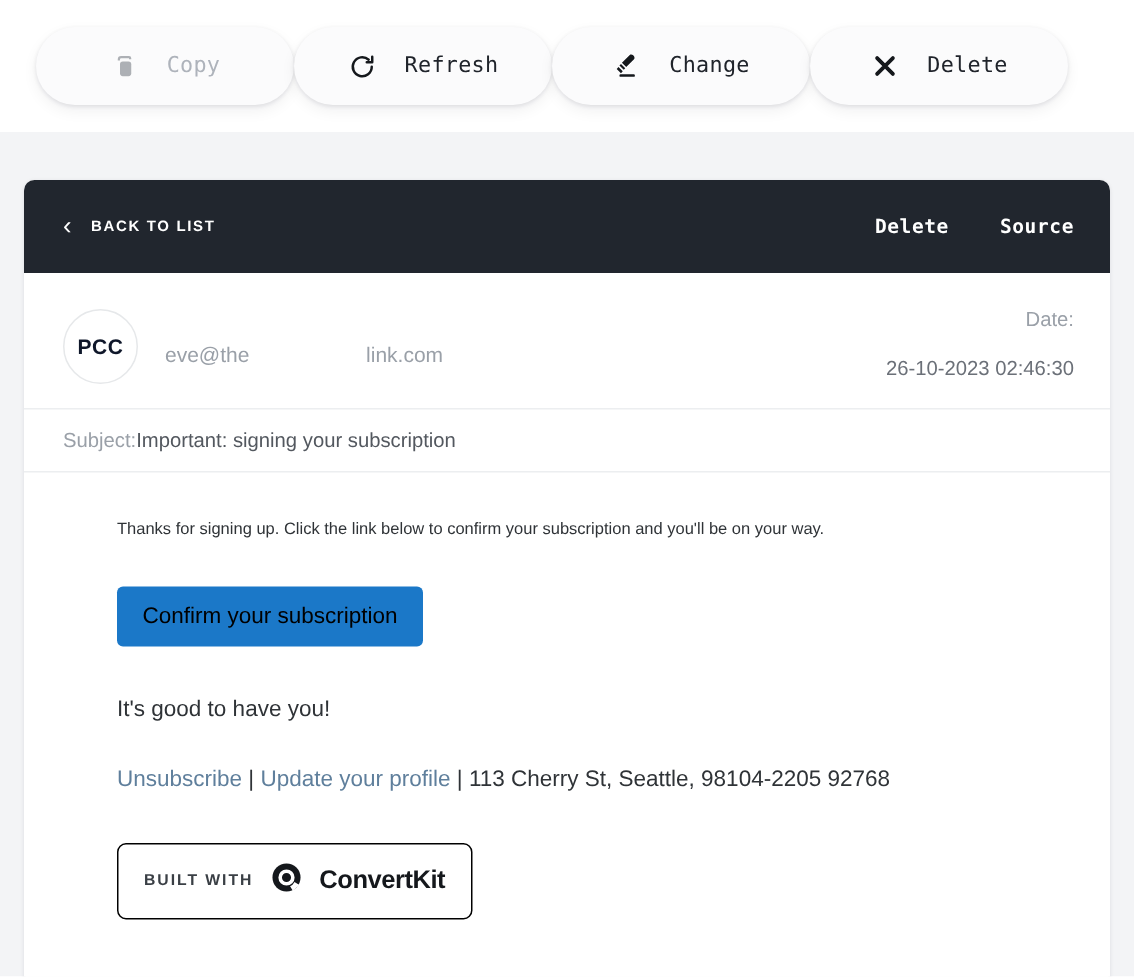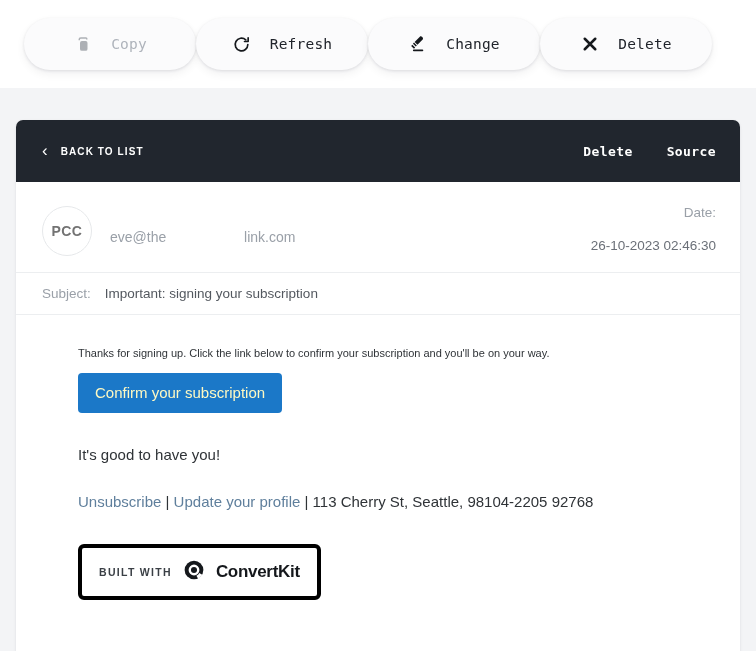--- a/index.html
+++ b/index.html
@@ -134,21 +134,21 @@
     align-items: center;
     justify-content: center;
     flex: none;
     margin-top: 2px;
   }
   .avatar .initials {
     font-family: "Liberation Sans", sans-serif;
     font-size: 14px;
     font-weight: bold;
     letter-spacing: .4px;
-    color: #737373;
+    color: #0f172a;
   }
   .sender-text {
     margin-left: 18px;
     padding-top: 24px;
     flex: 1 1 auto;
     position: relative;
     min-width: 0;
   }
   .sender-addr {
     font-size: 14px;
@@ -174,21 +174,20 @@
     white-space: nowrap;
   }
 
   
   .subject-row {
     border-top: 1px solid #eceef0;
     border-bottom: 1px solid #eceef0;
     padding: 13px 26px;
     display: flex;
     align-items: baseline;
-    gap: 14px;
   }
   .subject-label {
     font-size: 13.5px;
     color: #9aa0a8;
     flex: none;
   }
   .subject-value {
     font-size: 13.5px;
     color: #53585f;
   }
@@ -200,23 +199,23 @@
   }
   .body-para {
     font-size: 11px;
     line-height: 1.62;
     color: #2f3337;
     max-width: 620px;
     margin: 0;
   }
   .cta {
     display: inline-block;
-    margin-top: 10px;
+    margin-top: 28px;
     background: #1b78c8;
-    color: #fef9c3;
+    color: #000000;
     font-size: 15px;
     padding: 12px 17px 13px 17px;
     border-radius: 4px;
     cursor: pointer;
     line-height: 1;
   }
   .closing {
     font-size: 15px;
     color: #2f3337;
     margin: 31px 0 0 0;
@@ -232,21 +231,21 @@
     color: #5f7f9c;
     text-decoration: none;
     cursor: pointer;
   }
   .footer-links .sep { color: #2f3337; }
   .badge {
     display: inline-flex;
     align-items: center;
     gap: 11px;
     margin-top: 30px;
-    border: 4px solid #000000;
+    border: 1px solid #000000;
     border-radius: 6px;
     padding: 11px 17px;
     background: #ffffff;
   }
   .badge .built {
     font-size: 10.5px;
     font-weight: bold;
     letter-spacing: 1.3px;
     color: #3a3f45;
   }

